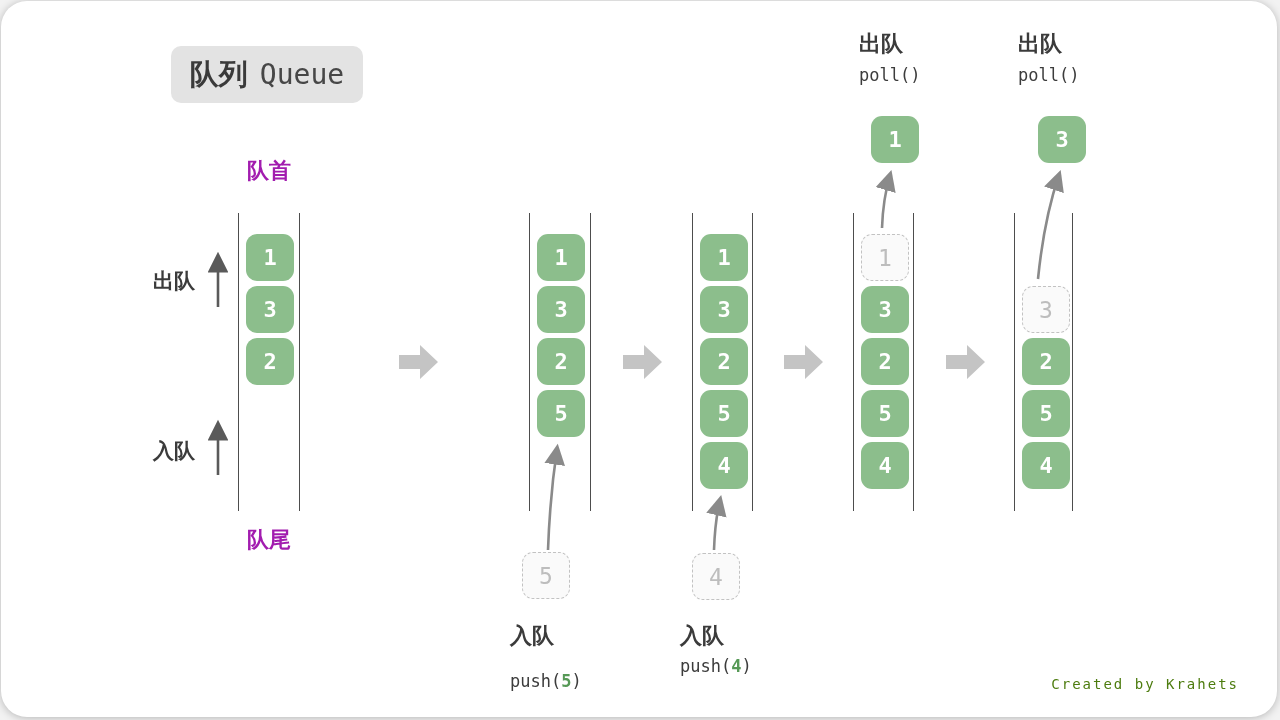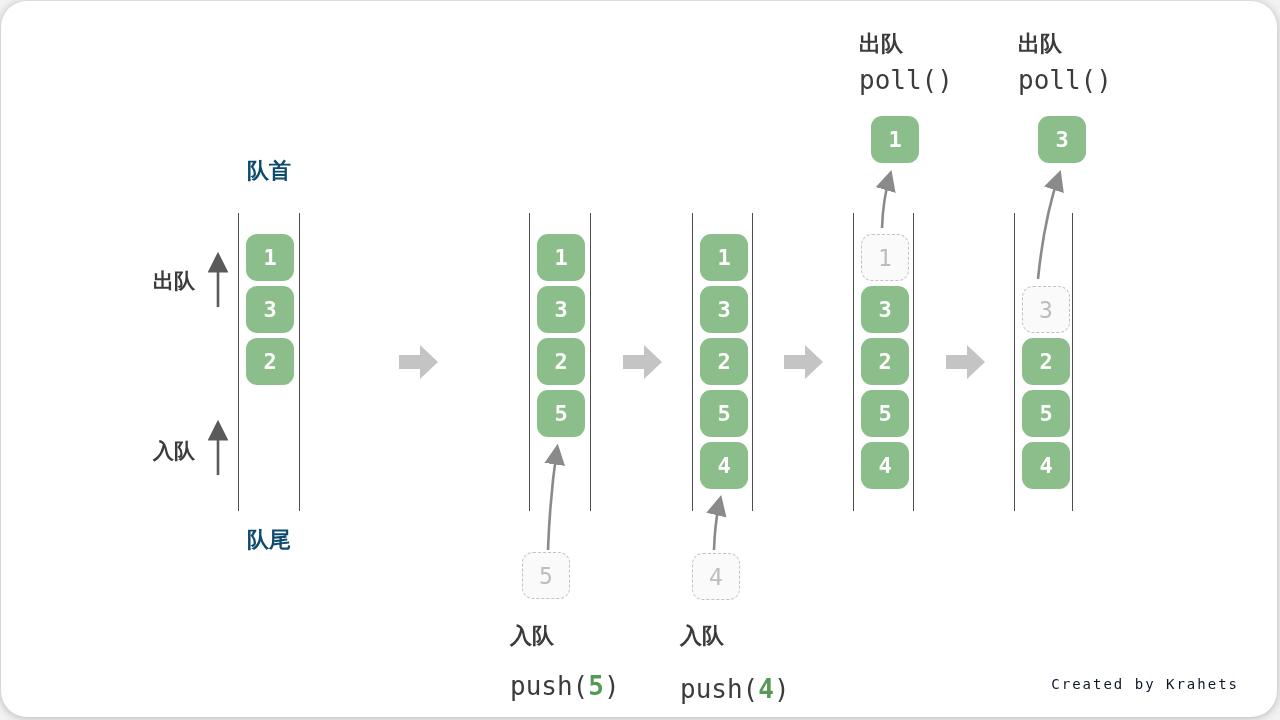--- a/index.html
+++ b/index.html
@@ -5,50 +5,54 @@
   html,body{margin:0;padding:0;width:1280px;height:720px;background:#f2f2f2;font-family:"Liberation Sans",sans-serif;}
   .card{position:absolute;left:1px;top:1px;width:1276px;height:716px;background:#ffffff;border-radius:26px;box-shadow:0 1px 8px rgba(0,0,0,0.25);overflow:hidden;}
   .abs{position:absolute;}
 
   
   .badge{left:170px;top:45px;width:192px;height:57px;background:#e3e3e3;border-radius:10px;display:flex;align-items:center;justify-content:center;gap:12px;}
   .badge .zh{font-size:29px;font-weight:bold;color:#3a3a3a;}
   .badge .en{font-size:28px;color:#474747;font-family:"DejaVu Sans Mono",monospace;}
 
   
-  .zh-label{font-weight:bold;color:#0c4a6e;font-size:22px;text-align:center;}
+  .zh-label{font-weight:bold;color:#a21caf;font-size:22px;text-align:center;}
   .side-label{font-weight:bold;color:#3b3b3b;font-size:21px;}
 
   
   .qcol{top:212px;height:298px;border-left:1.5px solid #4d4d4d;border-right:1.5px solid #4d4d4d;box-sizing:border-box;}
   .qbox{position:absolute;left:7px;width:48px;height:47px;border-radius:11px;background:#8CBE8C;color:#ffffff;
         display:flex;align-items:center;justify-content:center;font-size:22px;font-weight:bold;
         font-family:"DejaVu Sans Mono",monospace;}
   .qbox.dashed{background:#fafafa;border:1.6px dashed #c2c2c2;color:#bdbdbd;box-sizing:border-box;font-weight:normal;font-size:23px;}
   .slot1{top:21px;} .slot2{top:73px;} .slot3{top:125px;} .slot4{top:177px;} .slot5{top:229px;}
 
   
   .freebox{width:48px;height:47px;border-radius:11px;background:#8CBE8C;color:#fff;display:flex;align-items:center;justify-content:center;
            font-size:22px;font-weight:bold;font-family:"DejaVu Sans Mono",monospace;}
   .freebox.dashed{background:#fafafa;border:1.6px dashed #c2c2c2;color:#bdbdbd;box-sizing:border-box;font-weight:normal;font-size:23px;}
 
   
   .op-zh{font-size:22px;font-weight:bold;color:#3b3b3b;}
-  .op-code{font-size:26px;color:#3c3c3c;font-family:"DejaVu Sans Mono",monospace;}
+  .op-code{font-size:17px;color:#3c3c3c;font-family:"DejaVu Sans Mono",monospace;}
   .op-code .arg{color:#569956;font-weight:bold;}
 
-  .watermark{right:38px;top:675px;font-size:14px;letter-spacing:2px;color:#0f172a;font-family:"DejaVu Sans Mono",monospace;}
+  .watermark{right:38px;top:675px;font-size:14px;letter-spacing:2px;color:#4d7c0f;font-family:"DejaVu Sans Mono",monospace;}
 
   svg.overlay{position:absolute;left:0;top:0;width:1280px;height:720px;pointer-events:none;}
 </style>
 </head>
 <body>
 
 <div class="card">
 
+  <div class="abs badge">
+    <span class="zh">队列</span>
+    <span class="en">Queue</span>
+  </div>
 
   <div class="abs zh-label" style="left:208px;top:155px;width:120px;">队首</div>
   <div class="abs zh-label" style="left:208px;top:524px;width:120px;">队尾</div>
 
   <div class="abs side-label" style="left:152px;top:266px;">出队</div>
   <div class="abs side-label" style="left:152px;top:436px;">入队</div>
 
   <div class="abs qcol" style="left:237px;width:62px;">
     <div class="qbox slot1">1</div>
     <div class="qbox slot2">3</div>
@@ -67,21 +71,21 @@
 
   <div class="abs qcol" style="left:691px;width:61px;">
     <div class="qbox slot1">1</div>
     <div class="qbox slot2">3</div>
     <div class="qbox slot3">2</div>
     <div class="qbox slot4">5</div>
     <div class="qbox slot5">4</div>
   </div>
   <div class="abs freebox dashed" style="left:691px;top:552px;width:48px;">4</div>
   <div class="abs op-zh" style="left:679px;top:620px;">入队</div>
-  <div class="abs op-code" style="left:679px;top:673px;"><span>push(</span><span class="arg">4</span><span>)</span></div>
+  <div class="abs op-code" style="left:679px;top:655px;"><span>push(</span><span class="arg">4</span><span>)</span></div>
 
   <div class="abs qcol" style="left:852px;width:61px;">
     <div class="qbox dashed slot1">1</div>
     <div class="qbox slot2">3</div>
     <div class="qbox slot3">2</div>
     <div class="qbox slot4">5</div>
     <div class="qbox slot5">4</div>
   </div>
   <div class="abs freebox" style="left:870px;top:115px;">1</div>
   <div class="abs op-zh" style="left:858px;top:28px;">出队</div>

